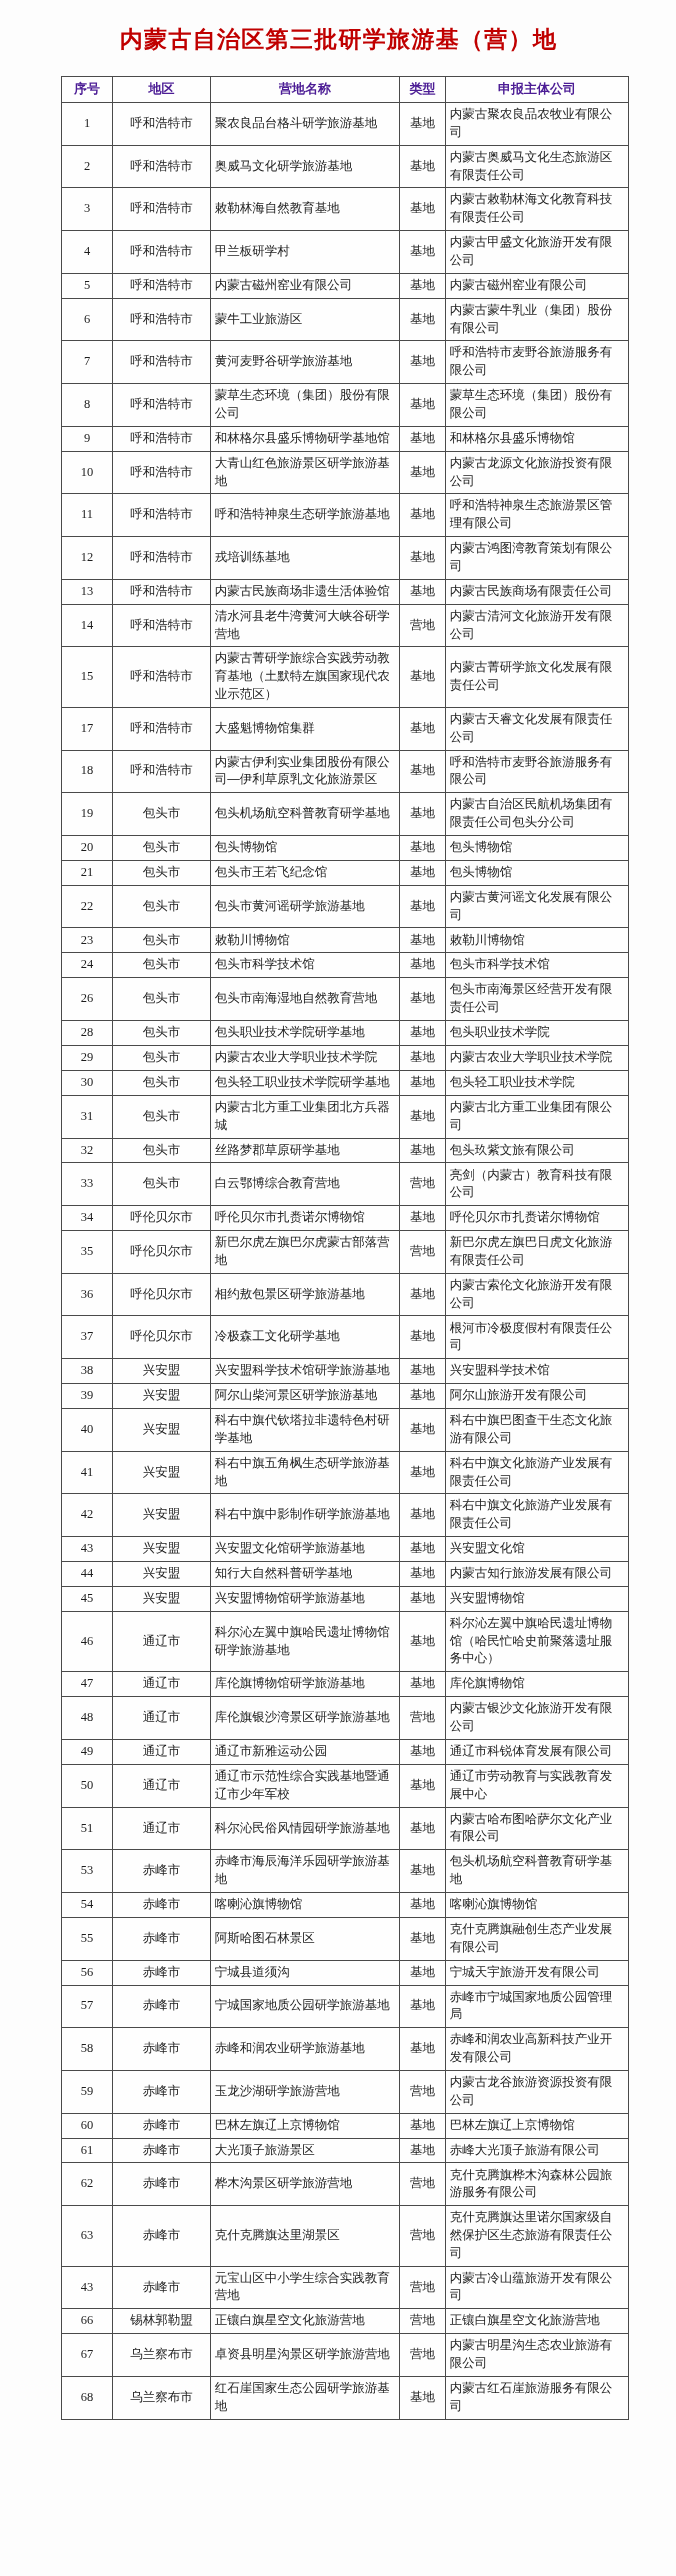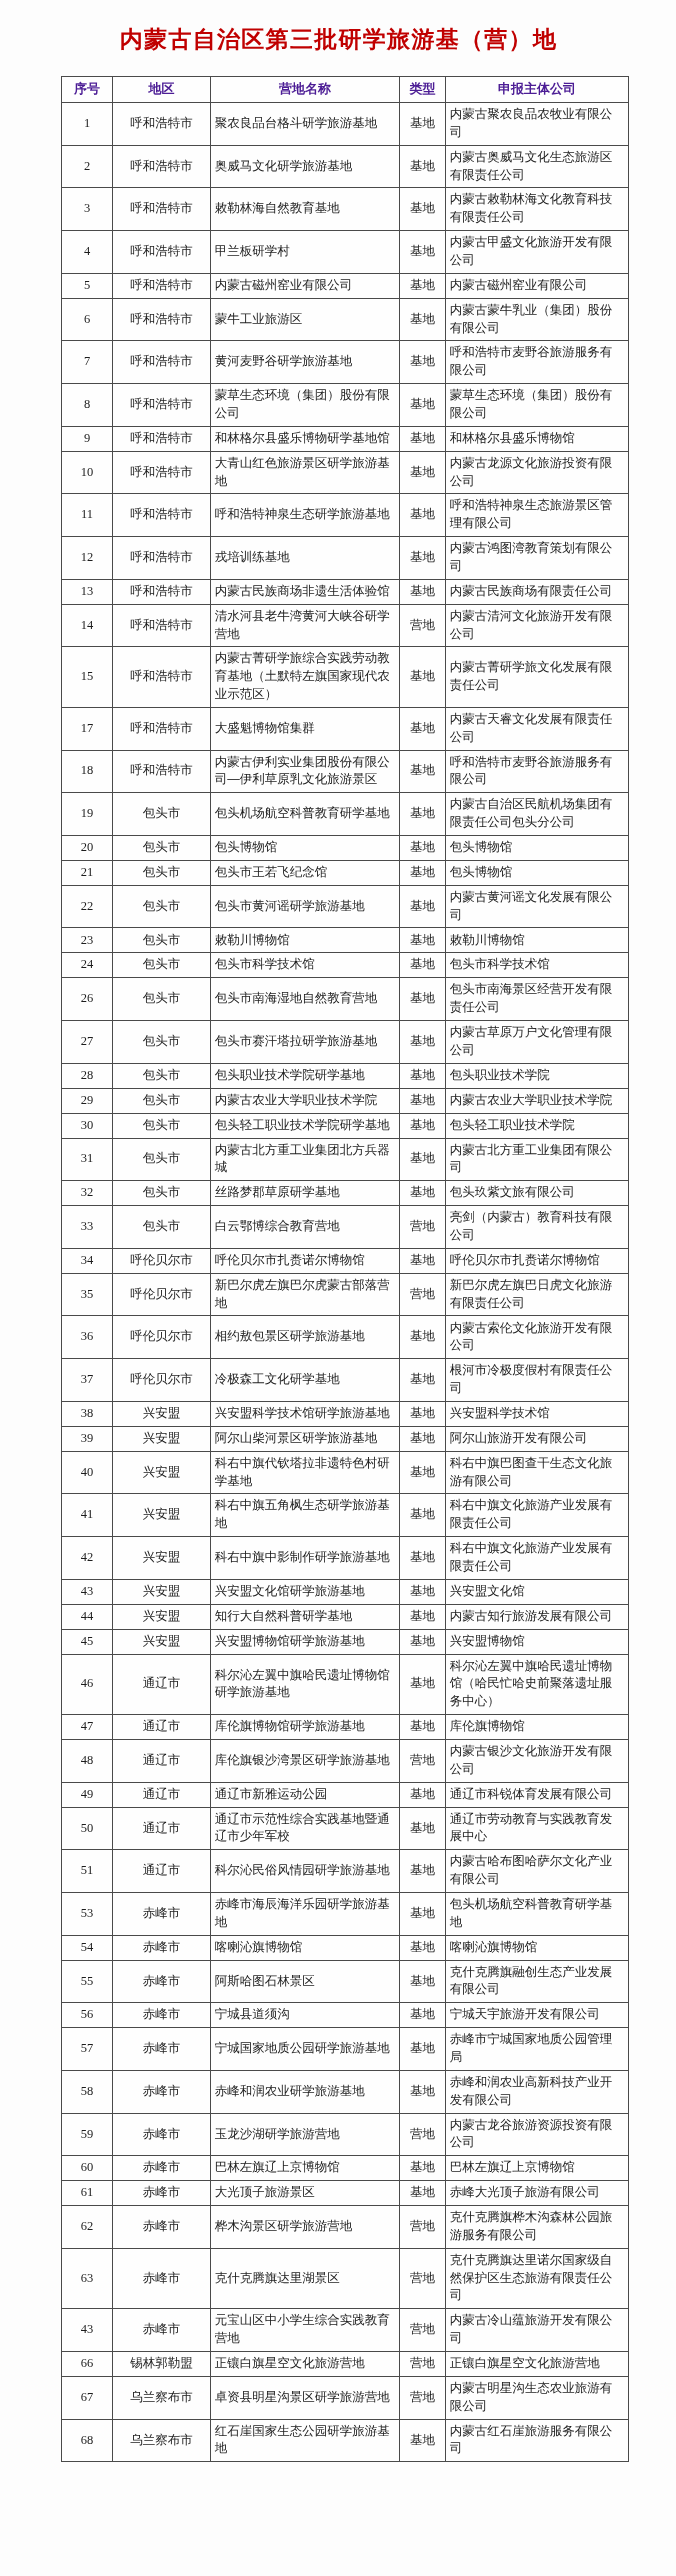--- a/index.html
+++ b/index.html
@@ -239,27 +239,20 @@
           <td class="c4">包头市科学技术馆</td>
         </tr>
         <tr class="data-row">
           <td class="c0">26</td>
           <td class="c1">包头市</td>
           <td class="c2">包头市南海湿地自然教育营地</td>
           <td class="c3">基地</td>
           <td class="c4">包头市南海景区经营开发有限责任公司</td>
         </tr>
         <tr class="data-row">
-          <td class="c0">27</td>
-          <td class="c1">包头市</td>
-          <td class="c2">包头市赛汗塔拉研学旅游基地</td>
-          <td class="c3">基地</td>
-          <td class="c4">内蒙古草原万户文化管理有限公司</td>
-        </tr>
-        <tr class="data-row">
           <td class="c0">28</td>
           <td class="c1">包头市</td>
           <td class="c2">包头职业技术学院研学基地</td>
           <td class="c3">基地</td>
           <td class="c4">包头职业技术学院</td>
         </tr>
         <tr class="data-row">
           <td class="c0">29</td>
           <td class="c1">包头市</td>
           <td class="c2">内蒙古农业大学职业技术学院</td>

